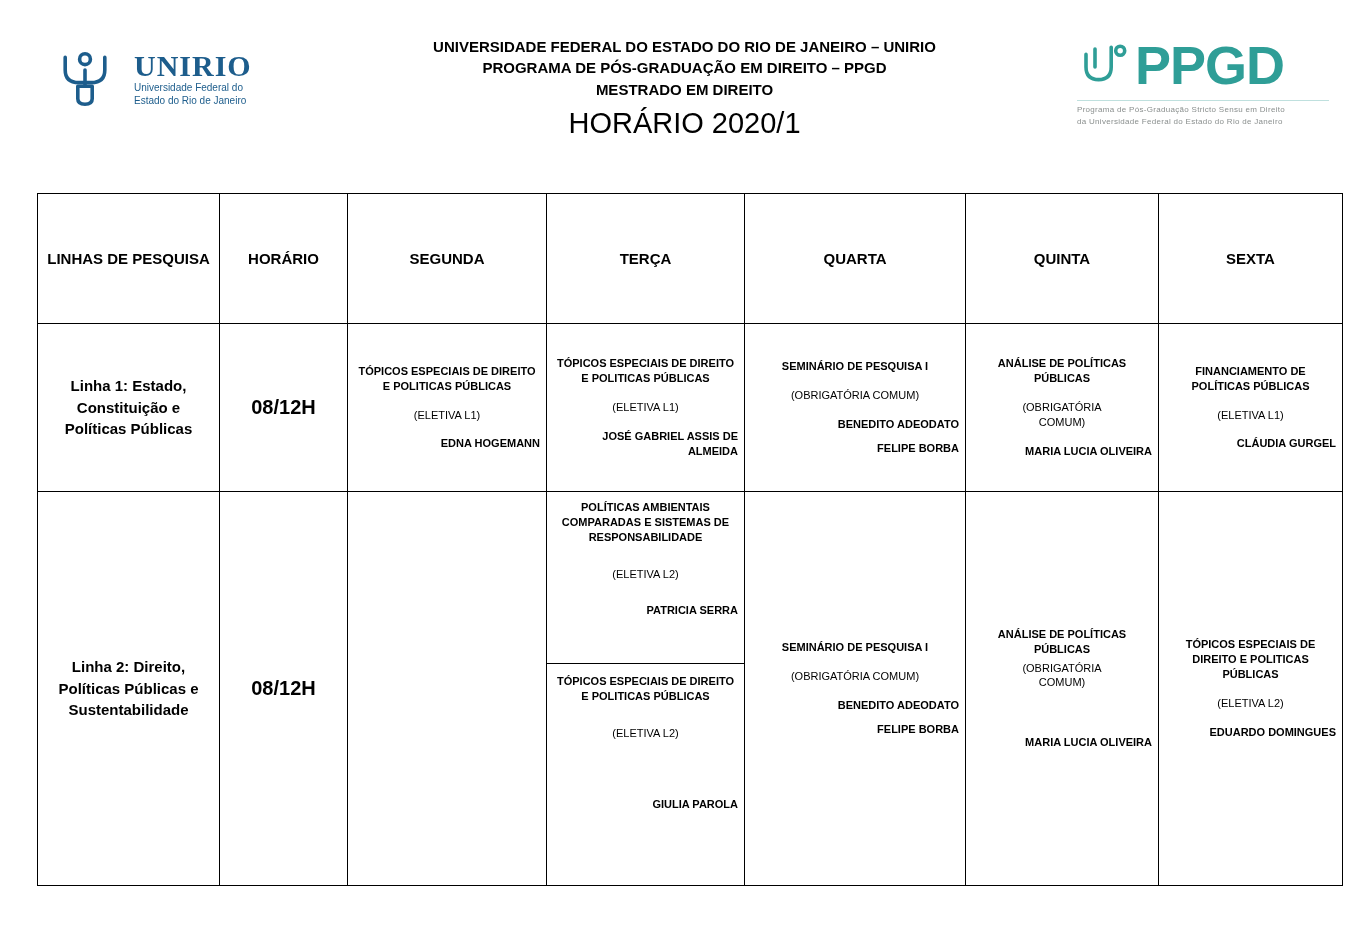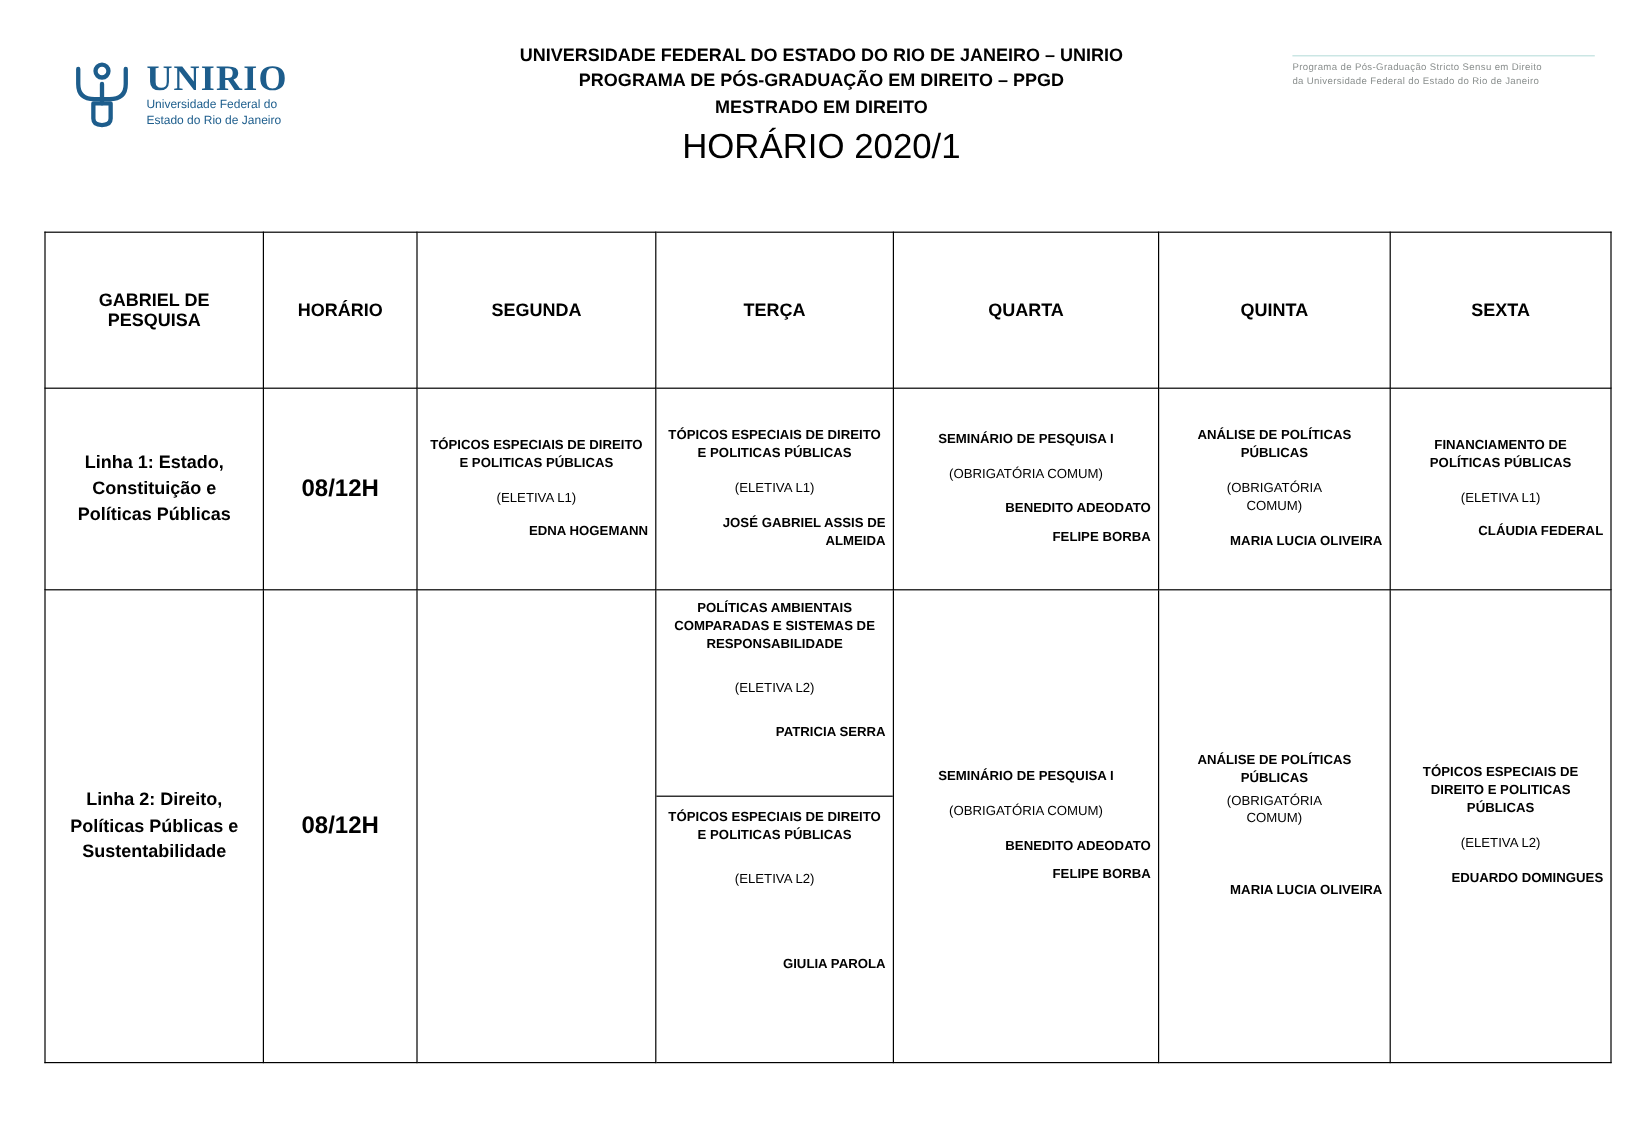--- a/index.html
+++ b/index.html
@@ -11,21 +11,21 @@
     position: relative;
     overflow: hidden;
   }
   .page { position: relative; width: 1371px; height: 935px; background: #fff; }
 
   
   .header { position: relative; height: 195px; }
 
   .logo-unirio {
     position: absolute; left: 58px; top: 48px;
-    display: flex; align-items: center; gap: 10px;
+    display: flex; align-items: center; gap: 22px;
   }
   .unirio-icon-svg { flex: 0 0 auto; }
   .unirio-text { color: #1d5d8c; }
   .unirio-wordmark {
     font-family: "Liberation Serif", serif;
     font-size: 30px; font-weight: bold; letter-spacing: 1px; line-height: 1;
   }
   .unirio-sub { font-size: 10px; line-height: 1.25; margin-top: 1px; }
   .unirio-sub:first-of-type { margin-top: 4px; }
 
@@ -102,41 +102,51 @@
     </div>
 
     <div class="header-center">
       <div class="h-line">UNIVERSIDADE FEDERAL DO ESTADO DO RIO DE JANEIRO – UNIRIO</div>
       <div class="h-line">PROGRAMA DE PÓS-GRADUAÇÃO EM DIREITO – PPGD</div>
       <div class="h-line">MESTRADO EM DIREITO</div>
       <div class="h-title">HORÁRIO 2020/1</div>
     </div>
 
     <div class="logo-ppgd">
+      <div class="ppgd-top">
+        <svg width="54" height="54" viewBox="0 0 60 60" aria-hidden="true">
+          <g fill="none" stroke="#2f9e97" stroke-width="4" stroke-linecap="round" stroke-linejoin="round">
+            <path d="M10 16 v14 q0 14 14 14 q14 0 14 -14 v-22"></path>
+            <path d="M20 10 v20"></path>
+            <circle cx="48" cy="12" r="5"></circle>
+          </g>
+        </svg>
+        <div class="ppgd-wordmark">PPGD</div>
+      </div>
       <div class="ppgd-caption">
         <div class="ppgd-caption-line">Programa de Pós-Graduação Stricto Sensu em Direito</div>
         <div class="ppgd-caption-line">da Universidade Federal do Estado do Rio de Janeiro</div>
       </div>
     </div>
 
   </div>
 
   <table class="schedule">
     <colgroup>
       <col style="width:182px">
         <col style="width:128px">
         <col style="width:199px">
       <col style="width:198px">
         <col style="width:221px">
         <col style="width:193px">
         <col style="width:184px">
     </colgroup>
     <thead>
       <tr>
-        <th>GABRIEL DE PESQUISA</th>
+        <th>LINHAS DE PESQUISA</th>
         <th>HORÁRIO</th>
         <th>SEGUNDA</th>
         <th>TERÇA</th>
         <th>QUARTA</th>
         <th>QUINTA</th>
         <th>SEXTA</th>
       </tr>
     </thead>
     <tbody>
 
@@ -174,21 +184,21 @@
             <div class="course-title">ANÁLISE DE POLÍTICAS PÚBLICAS</div>
             <div class="course-type narrow">(OBRIGATÓRIA COMUM)</div>
             <div class="course-prof">MARIA LUCIA OLIVEIRA</div>
           </div>
         </td>
 
         <td class="course-cell">
           <div class="course">
             <div class="course-title">FINANCIAMENTO DE POLÍTICAS PÚBLICAS</div>
             <div class="course-type">(ELETIVA L1)</div>
-            <div class="course-prof">CLÁUDIA FEDERAL</div>
+            <div class="course-prof">CLÁUDIA GURGEL</div>
           </div>
         </td>
       </tr>
 
       <tr class="r2">
         <td class="linha-cell">Linha 2: Direito, Políticas Públicas e Sustentabilidade</td>
         <td class="horario-cell">08/12H</td>
 
         <td class="course-cell"></td>
 

